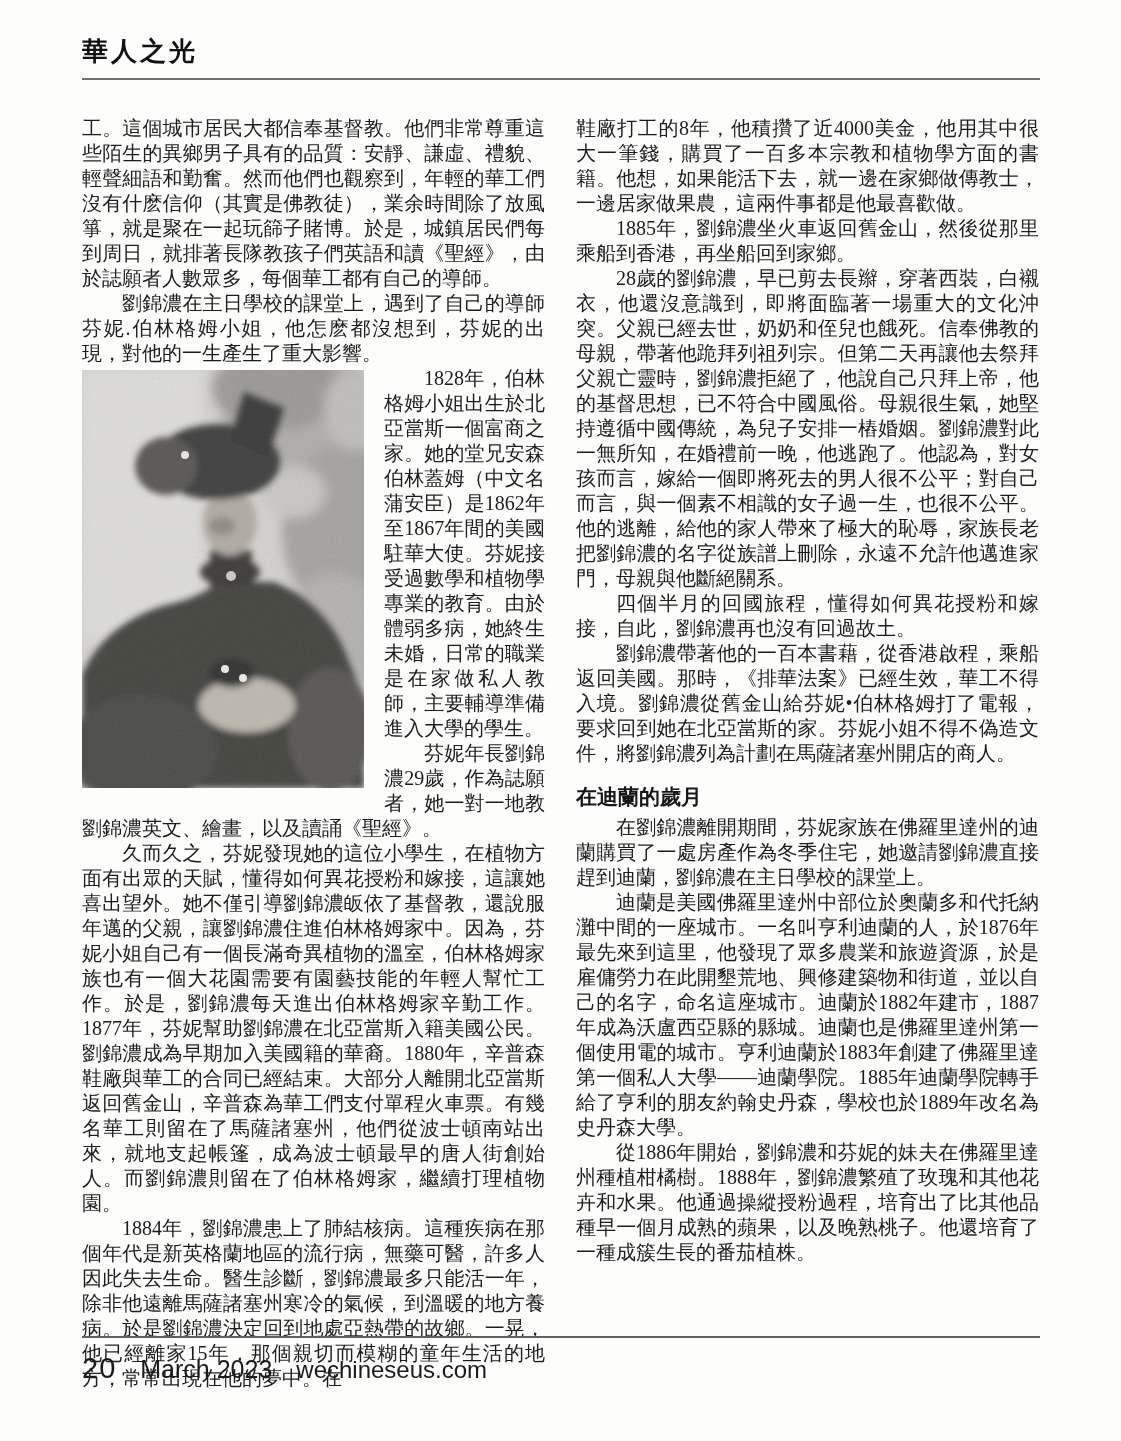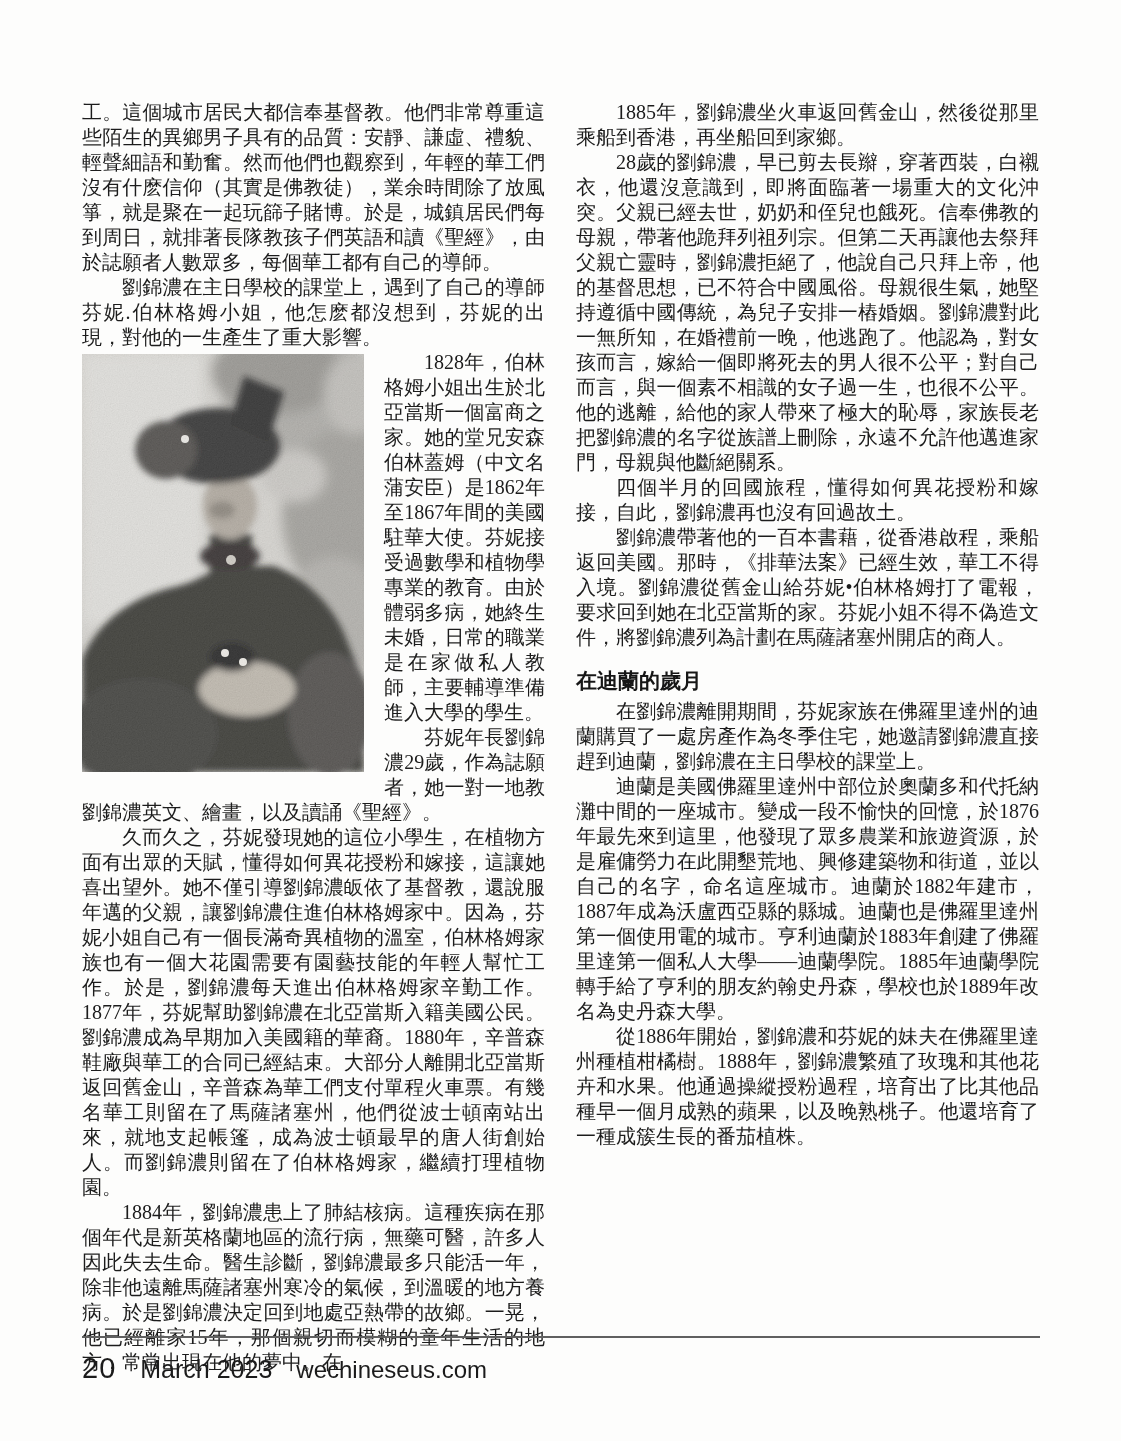--- a/index.html
+++ b/index.html
@@ -33,20 +33,21 @@
     top: 100px; left: 82px; right: 81px;
     display: flex;
     gap: 31px;
   }
   .col {
     width: 463px;
     font-size: 20px;
     line-height: 25px;
     text-align: justify;
     text-justify: inter-character;
+    margin-top: 16px;
   }
   .col p { margin: 0; }
   .col p.ind { text-indent: 2em; }
   .photo {
     float: left;
     width: 282px;
     height: 418px;
     margin: 4px 20px 6px 0;
     background: #cfcdc8;
   }
@@ -76,20 +77,24 @@
   }
   .page-num { font-size: 29px; letter-spacing: 1px; }
   .issue { font-size: 25px; }
   .site { font-size: 24px; }
 </style>
 </head>
 <body>
 
 <div class="page">
 
+  <div class="header">
+    <div class="header-title">華人之光</div>
+    <div class="header-rule"></div>
+  </div>
 
   <div class="content">
 
     <div class="col">
       <p>工。這個城市居民大都信奉基督教。他們非常尊重這些陌生的異鄉男子具有的品質：安靜、謙虛、禮貌、輕聲細語和勤奮。然而他們也觀察到，年輕的華工們沒有什麽信仰（其實是佛教徒），業余時間除了放風箏，就是聚在一起玩篩子賭博。於是，城鎮居民們每到周日，就排著長隊教孩子們英語和讀《聖經》，由於誌願者人數眾多，每個華工都有自己的導師。</p>
       <p class="ind">劉錦濃在主日學校的課堂上，遇到了自己的導師芬妮.伯林格姆小姐，他怎麽都沒想到，芬妮的出現，對他的一生產生了重大影響。</p>
 
       <div class="photo">
         <svg width="282" height="418" viewBox="0 0 282 418" xmlns="http://www.w3.org/2000/svg">
           <defs>
@@ -135,27 +140,28 @@
           <rect width="282" height="418" filter="url(#grain)"></rect>
         </svg>
       </div>
       <p class="ind">1828年，伯林格姆小姐出生於北亞當斯一個富商之家。她的堂兄安森伯林蓋姆（中文名蒲安臣）是1862年至1867年間的美國駐華大使。芬妮接受過數學和植物學專業的教育。由於體弱多病，她終生未婚，日常的職業是在家做私人教師，主要輔導準備進入大學的學生。</p>
       <p class="ind">芬妮年長劉錦濃29歲，作為誌願者，她一對一地教劉錦濃英文、繪畫，以及讀誦《聖經》。</p>
       <p class="ind">久而久之，芬妮發現她的這位小學生，在植物方面有出眾的天賦，懂得如何異花授粉和嫁接，這讓她喜出望外。她不僅引導劉錦濃皈依了基督教，還說服年邁的父親，讓劉錦濃住進伯林格姆家中。因為，芬妮小姐自己有一個長滿奇異植物的溫室，伯林格姆家族也有一個大花園需要有園藝技能的年輕人幫忙工作。於是，劉錦濃每天進出伯林格姆家辛勤工作。1877年，芬妮幫助劉錦濃在北亞當斯入籍美國公民。劉錦濃成為早期加入美國籍的華裔。1880年，辛普森鞋廠與華工的合同已經結束。大部分人離開北亞當斯返回舊金山，辛普森為華工們支付單程火車票。有幾名華工則留在了馬薩諸塞州，他們從波士頓南站出來，就地支起帳篷，成為波士頓最早的唐人街創始人。而劉錦濃則留在了伯林格姆家，繼續打理植物園。</p>
       <p class="ind">1884年，劉錦濃患上了肺結核病。這種疾病在那個年代是新英格蘭地區的流行病，無藥可醫，許多人因此失去生命。醫生診斷，劉錦濃最多只能活一年，除非他遠離馬薩諸塞州寒冷的氣候，到溫暖的地方養病。於是劉錦濃決定回到地處亞熱帶的故鄉。一晃，他已經離家15年，那個親切而模糊的童年生活的地方，常常出現在他的夢中。在</p>
     </div>
 
     <div class="col">
+      <p>鞋廠打工的8年，他積攢了近4000美金，他用其中很大一筆錢，購買了一百多本宗教和植物學方面的書籍。他想，如果能活下去，就一邊在家鄉做傳教士，一邊居家做果農，這兩件事都是他最喜歡做。</p>
       <p class="ind">1885年，劉錦濃坐火車返回舊金山，然後從那里乘船到香港，再坐船回到家鄉。</p>
       <p class="ind">28歲的劉錦濃，早已剪去長辮，穿著西裝，白襯衣，他還沒意識到，即將面臨著一場重大的文化沖突。父親已經去世，奶奶和侄兒也餓死。信奉佛教的母親，帶著他跪拜列祖列宗。但第二天再讓他去祭拜父親亡靈時，劉錦濃拒絕了，他說自己只拜上帝，他的基督思想，已不符合中國風俗。母親很生氣，她堅持遵循中國傳統，為兒子安排一樁婚姻。劉錦濃對此一無所知，在婚禮前一晚，他逃跑了。他認為，對女孩而言，嫁給一個即將死去的男人很不公平；對自己而言，與一個素不相識的女子過一生，也很不公平。他的逃離，給他的家人帶來了極大的恥辱，家族長老把劉錦濃的名字從族譜上刪除，永遠不允許他邁進家門，母親與他斷絕關系。</p>
       <p class="ind">四個半月的回國旅程，懂得如何異花授粉和嫁接，自此，劉錦濃再也沒有回過故土。</p>
       <p class="ind">劉錦濃帶著他的一百本書藉，從香港啟程，乘船返回美國。那時，《排華法案》已經生效，華工不得入境。劉錦濃從舊金山給芬妮•伯林格姆打了電報，要求回到她在北亞當斯的家。芬妮小姐不得不偽造文件，將劉錦濃列為計劃在馬薩諸塞州開店的商人。</p>
       <p class="subhead">在迪蘭的歲月</p>
       <p class="ind">在劉錦濃離開期間，芬妮家族在佛羅里達州的迪蘭購買了一處房產作為冬季住宅，她邀請劉錦濃直接趕到迪蘭，劉錦濃在主日學校的課堂上。</p>
-      <p class="ind">迪蘭是美國佛羅里達州中部位於奧蘭多和代托納灘中間的一座城市。變成一段不愉快的回憶，於1876年最先來到這里，他發現了眾多農業和旅遊資源，於是雇傭勞力在此開墾荒地、興修建築物和街道，並以自己的名字，命名這座城市。迪蘭於1882年建市，1887年成為沃盧西亞縣的縣城。迪蘭也是佛羅里達州第一個使用電的城市。亨利迪蘭於1883年創建了佛羅里達第一個私人大學——迪蘭學院。1885年迪蘭學院轉手給了亨利的朋友約翰史丹森，學校也於1889年改名為史丹森大學。</p>
+      <p class="ind">迪蘭是美國佛羅里達州中部位於奧蘭多和代托納灘中間的一座城市。一名叫亨利迪蘭的人，於1876年最先來到這里，他發現了眾多農業和旅遊資源，於是雇傭勞力在此開墾荒地、興修建築物和街道，並以自己的名字，命名這座城市。迪蘭於1882年建市，1887年成為沃盧西亞縣的縣城。迪蘭也是佛羅里達州第一個使用電的城市。亨利迪蘭於1883年創建了佛羅里達第一個私人大學——迪蘭學院。1885年迪蘭學院轉手給了亨利的朋友約翰史丹森，學校也於1889年改名為史丹森大學。</p>
       <p class="ind">從1886年開始，劉錦濃和芬妮的妹夫在佛羅里達州種植柑橘樹。1888年，劉錦濃繁殖了玫瑰和其他花卉和水果。他通過操縱授粉過程，培育出了比其他品種早一個月成熟的蘋果，以及晚熟桃子。他還培育了一種成簇生長的番茄植株。</p>
     </div>
 
   </div>
 
   <div class="footer">
     <div class="footer-rule"></div>
     <div class="footer-row">
       <span class="page-num">20</span>
       <span class="issue">March 2023</span>

